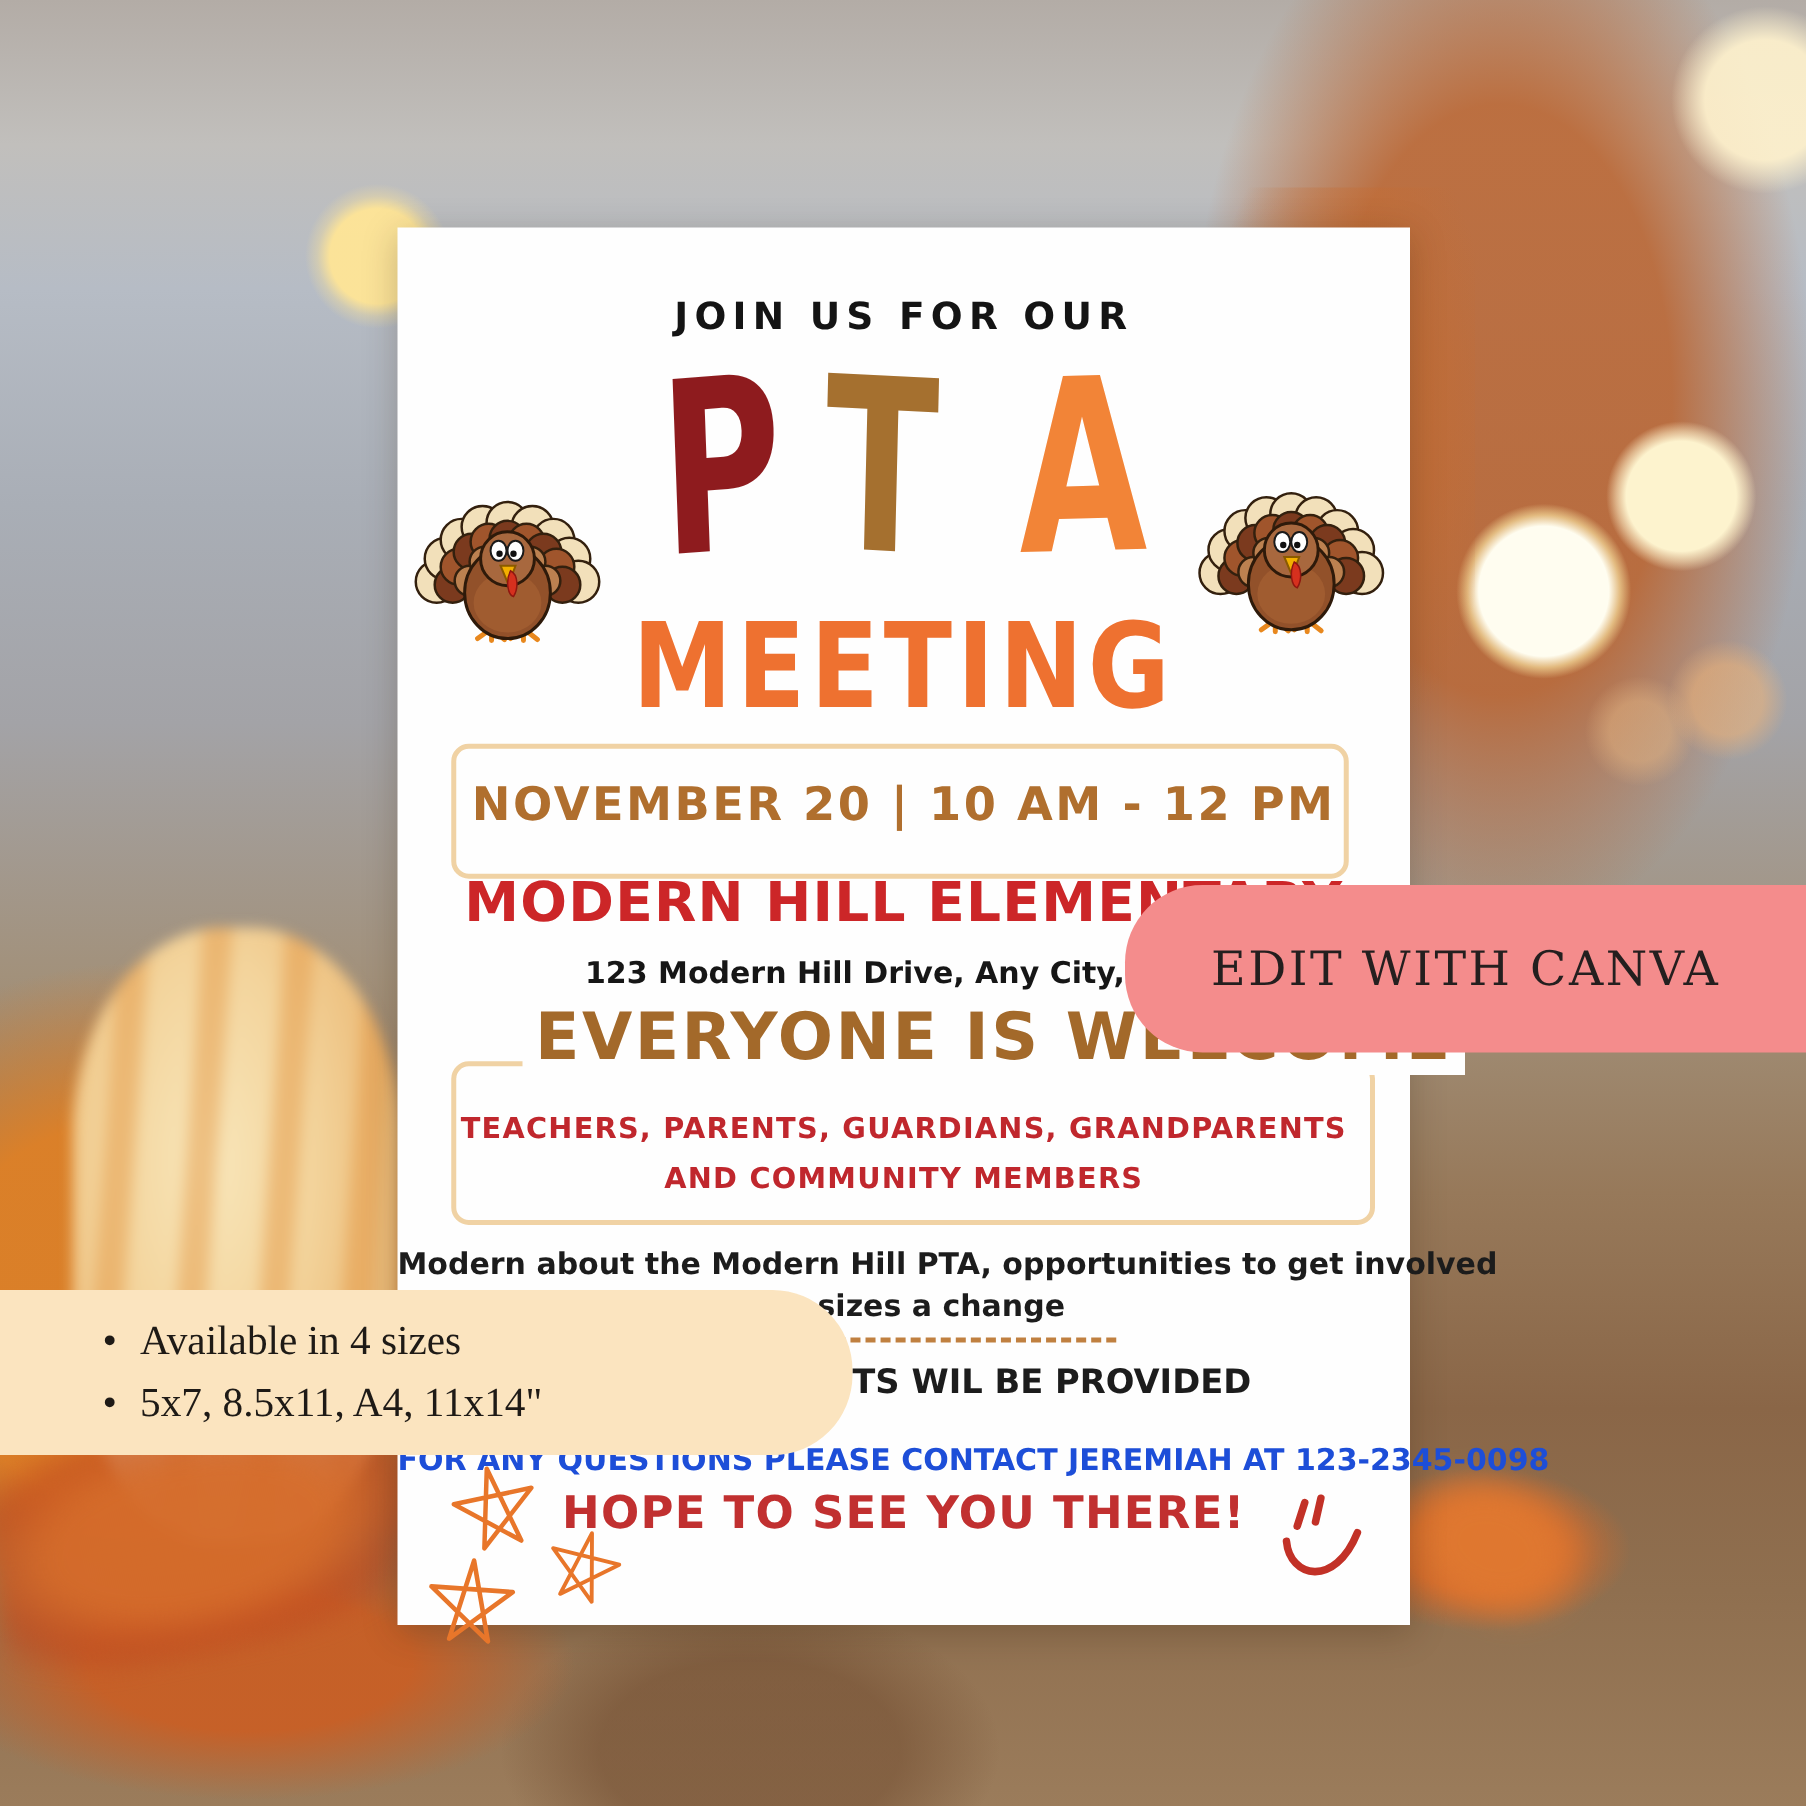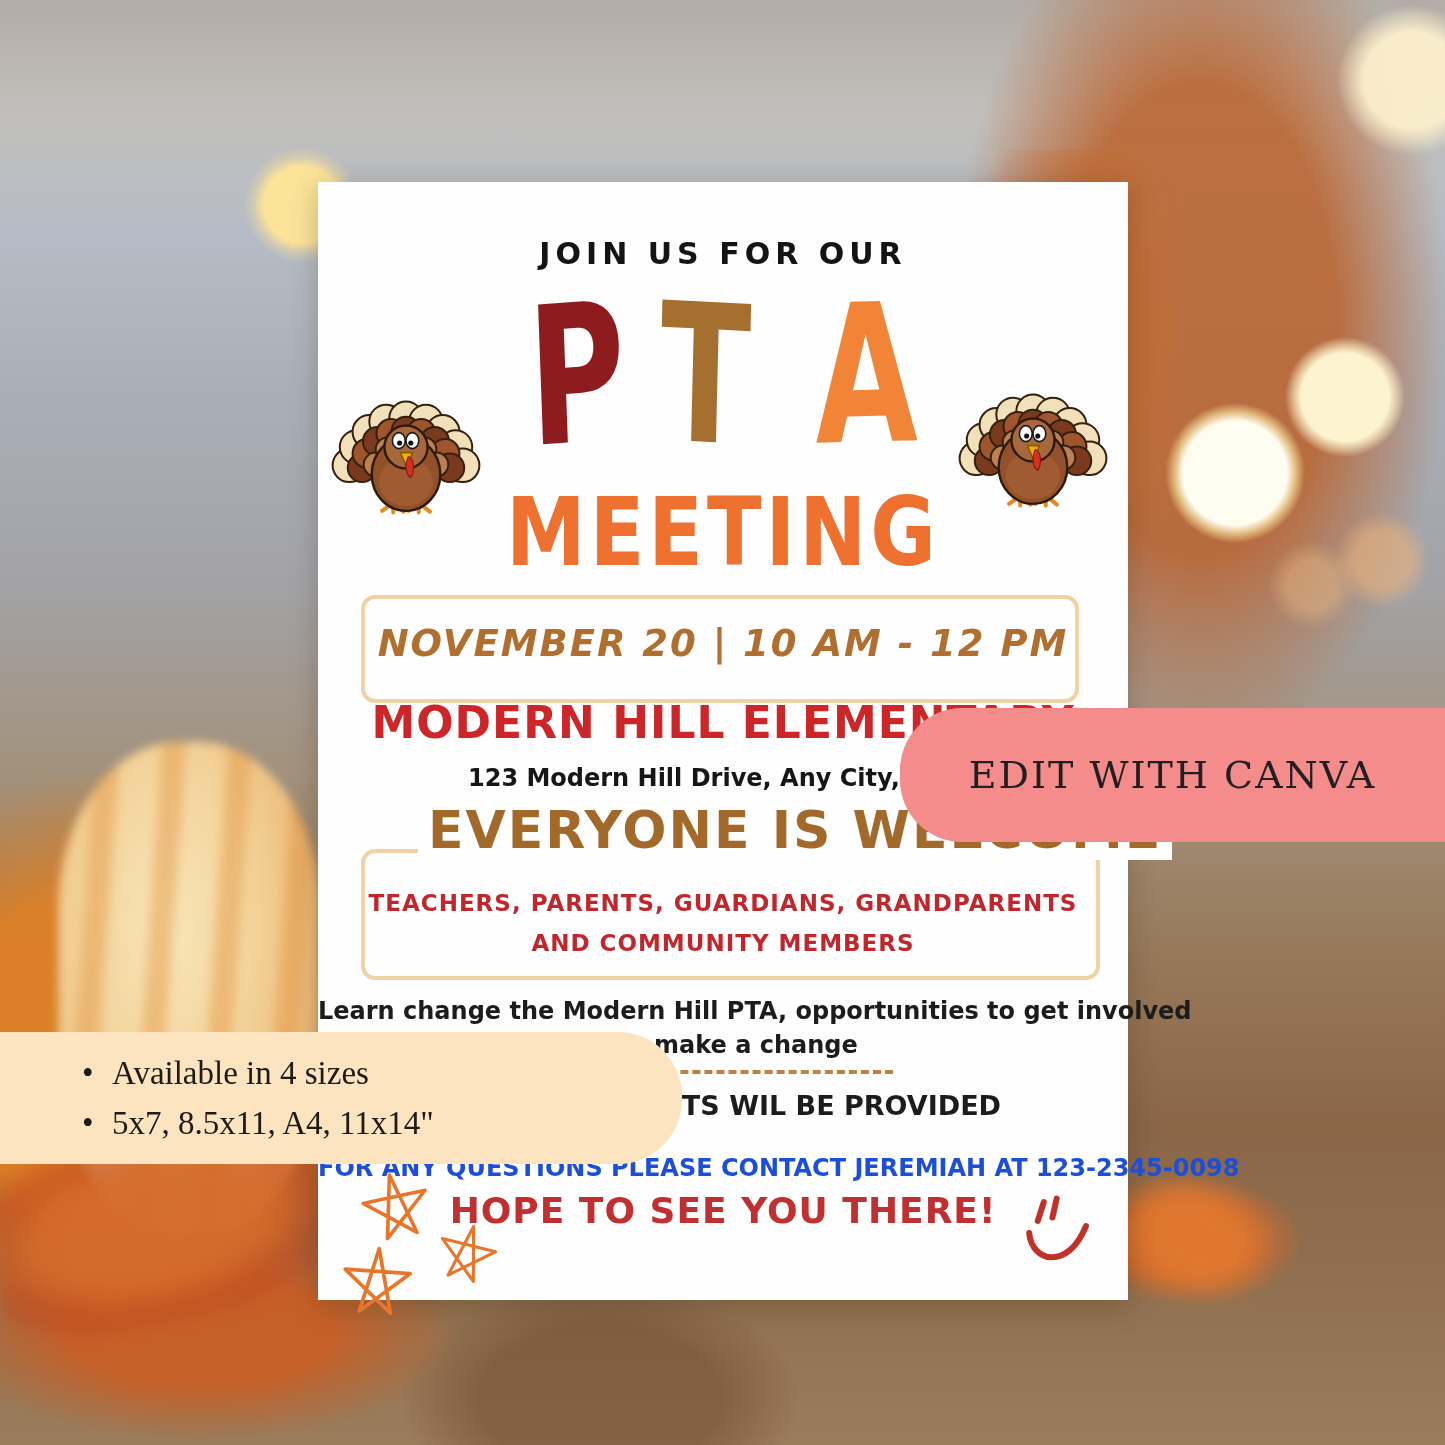--- a/index.html
+++ b/index.html
@@ -56,21 +56,21 @@
   .pta-letter{display:inline-block;font-size:150px;font-weight:800;line-height:150px;}
   .l-p{color:#8e1b1e;transform:scale(.88,1.28) rotate(-3deg);margin-right:22px;}
   .l-t{color:#a5702f;transform:scale(.88,1.28) rotate(2deg);margin-right:52px;}
   .l-a{color:#f28437;transform:scale(.88,1.28) rotate(-1deg);}
   .word-meeting{top:296px;font-size:80px;font-weight:800;letter-spacing:4px;color:#ee7130;
     transform:scaleY(1.18);transform-origin:top;}
   .turkey{position:absolute;width:170px;height:142px;}
   .turkey-left{left:3px;top:198px;}
   .turkey-right{left:630px;top:191px;}
   .date-box{left:43px;top:413px;width:710px;height:100px;border:4px solid #f0d2a4;border-radius:14px;}
-  .date-text{top:440px;font-size:37px;font-weight:800;letter-spacing:2px;color:#b06f2e;font-style:italic;}
+  .date-text{top:440px;font-size:37px;font-weight:800;letter-spacing:2px;color:#b06f2e;}
   .venue{top:515px;font-size:44px;font-weight:800;letter-spacing:1px;color:#cc2628;}
   .address{left:150px;top:570px;font-size:24px;font-weight:600;color:#161616;margin-top:12px;}
   .welcome-box{left:43px;top:667px;width:731px;height:123px;border:4px solid #f0d2a4;border-radius:14px;}
   .welcome-head{left:100px;top:618px;font-size:52px;font-weight:800;letter-spacing:2px;color:#a3692a;
     background:#fefefe;padding:0 10px;z-index:3;}
   .welcome-l1{top:708px;font-size:23px;font-weight:800;letter-spacing:1px;color:#c0272d;}
   .welcome-l2{top:748px;font-size:23px;font-weight:800;letter-spacing:1px;color:#c0272d;}
   .about-l1{top:815px;font-size:24px;font-weight:700;color:#1c1c1c;}
   .about-l2{left:336px;top:849px;font-size:24px;font-weight:700;color:#1c1c1c;}
   .dashes{left:242px;top:888px;width:333px;height:0;border-top:4px dashed #c08040;}
@@ -208,22 +208,22 @@
   <div class="abs centered date-text">NOVEMBER 20 | 10 AM - 12 PM</div>
 
   <div class="abs centered venue">MODERN HILL ELEMENTARY</div>
   <div class="abs address">123 Modern Hill Drive, Any City,</div>
 
   <div class="abs welcome-box"></div>
   <div class="abs welcome-head">EVERYONE IS WELCOME</div>
   <div class="abs centered welcome-l1">TEACHERS, PARENTS, GUARDIANS, GRANDPARENTS</div>
   <div class="abs centered welcome-l2">AND COMMUNITY MEMBERS</div>
 
-  <div class="abs centered about-l1">Learn change the Modern Hill PTA, opportunities to get involved</div>
-  <div class="abs about-l2">make a change</div>
+  <div class="abs centered about-l1">Modern about the Modern Hill PTA, opportunities to get involved</div>
+  <div class="abs about-l2">sizes a change</div>
 
   <div class="abs dashes"></div>
 
   <div class="abs provided">REFRESHMENTS WIL BE PROVIDED</div>
   <div class="abs centered contact">FOR ANY QUESTIONS PLEASE CONTACT JEREMIAH AT 123-2345-0098</div>
   <div class="abs centered closing">HOPE TO SEE YOU THERE!</div>
 
   <div class="star star1">
     <svg viewBox="0 0 100 100" width="100%" height="100%">
       <path d="M50 6 L29 92 L94 37 L6 37 L71 92 Z" fill="none" stroke="#e8762a" stroke-width="5" stroke-linejoin="round" stroke-linecap="round"></path>

